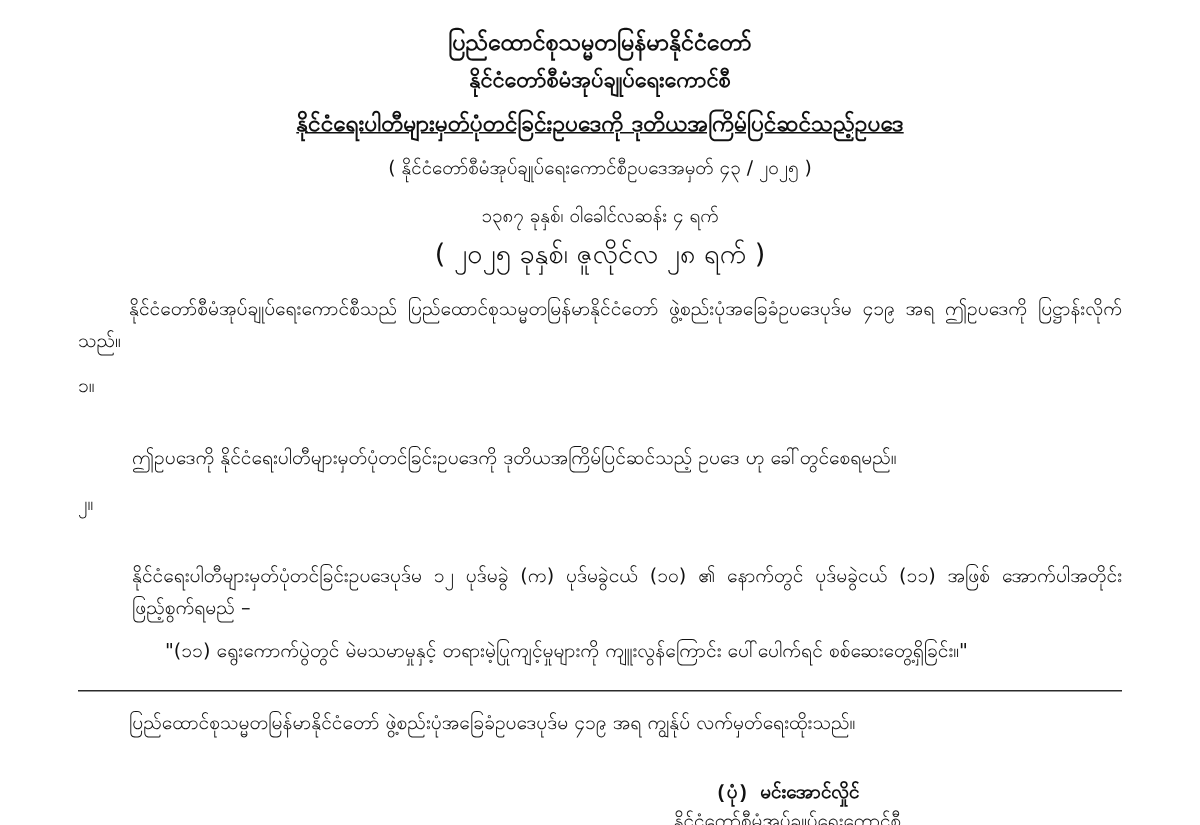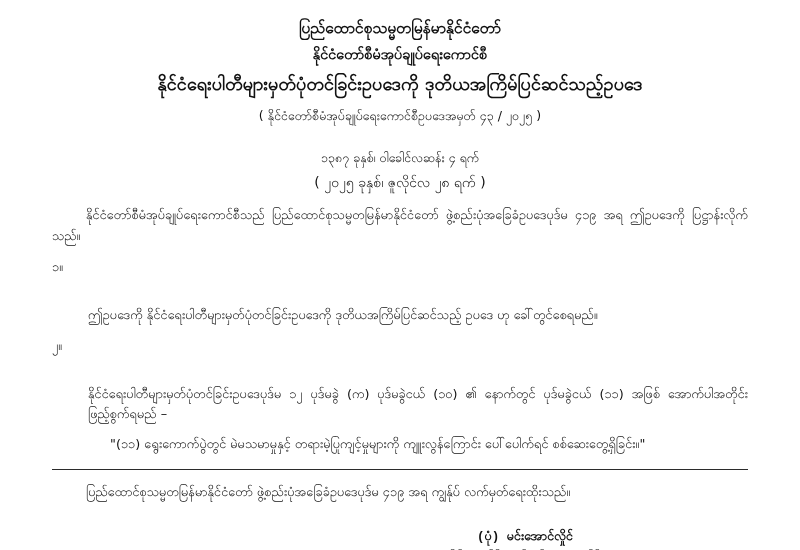--- a/index.html
+++ b/index.html
@@ -30,35 +30,36 @@
     font-size: 15.5px;
     font-weight: 600;
     margin-top: 8px;
   }
   .t-title2 {
     font-size: 14.5px;
     font-weight: 600;
     margin-top: 6px;
   }
   .t-title3 {
-    font-size: 18px;
+    font-size: 15px;
     font-weight: 600;
     margin-top: 8px;
     letter-spacing: 0.1px;
+    text-decoration: underline;
   }
   .t-sub {
     font-size: 12.5px;
     margin-top: 11px;
   }
   .t-date {
     font-size: 12.5px;
-    margin-top: 25px;
+    margin-top: 15px;
   }
   .t-date2 {
-    font-size: 14px;
+    font-size: 18px;
     margin-top: 6px;
   }
   .body-block {
     margin-top: 14px;
     font-size: 12.8px;
     line-height: 1.62;
     text-align: justify;
   }
   .para {
     margin-top: 10px;

